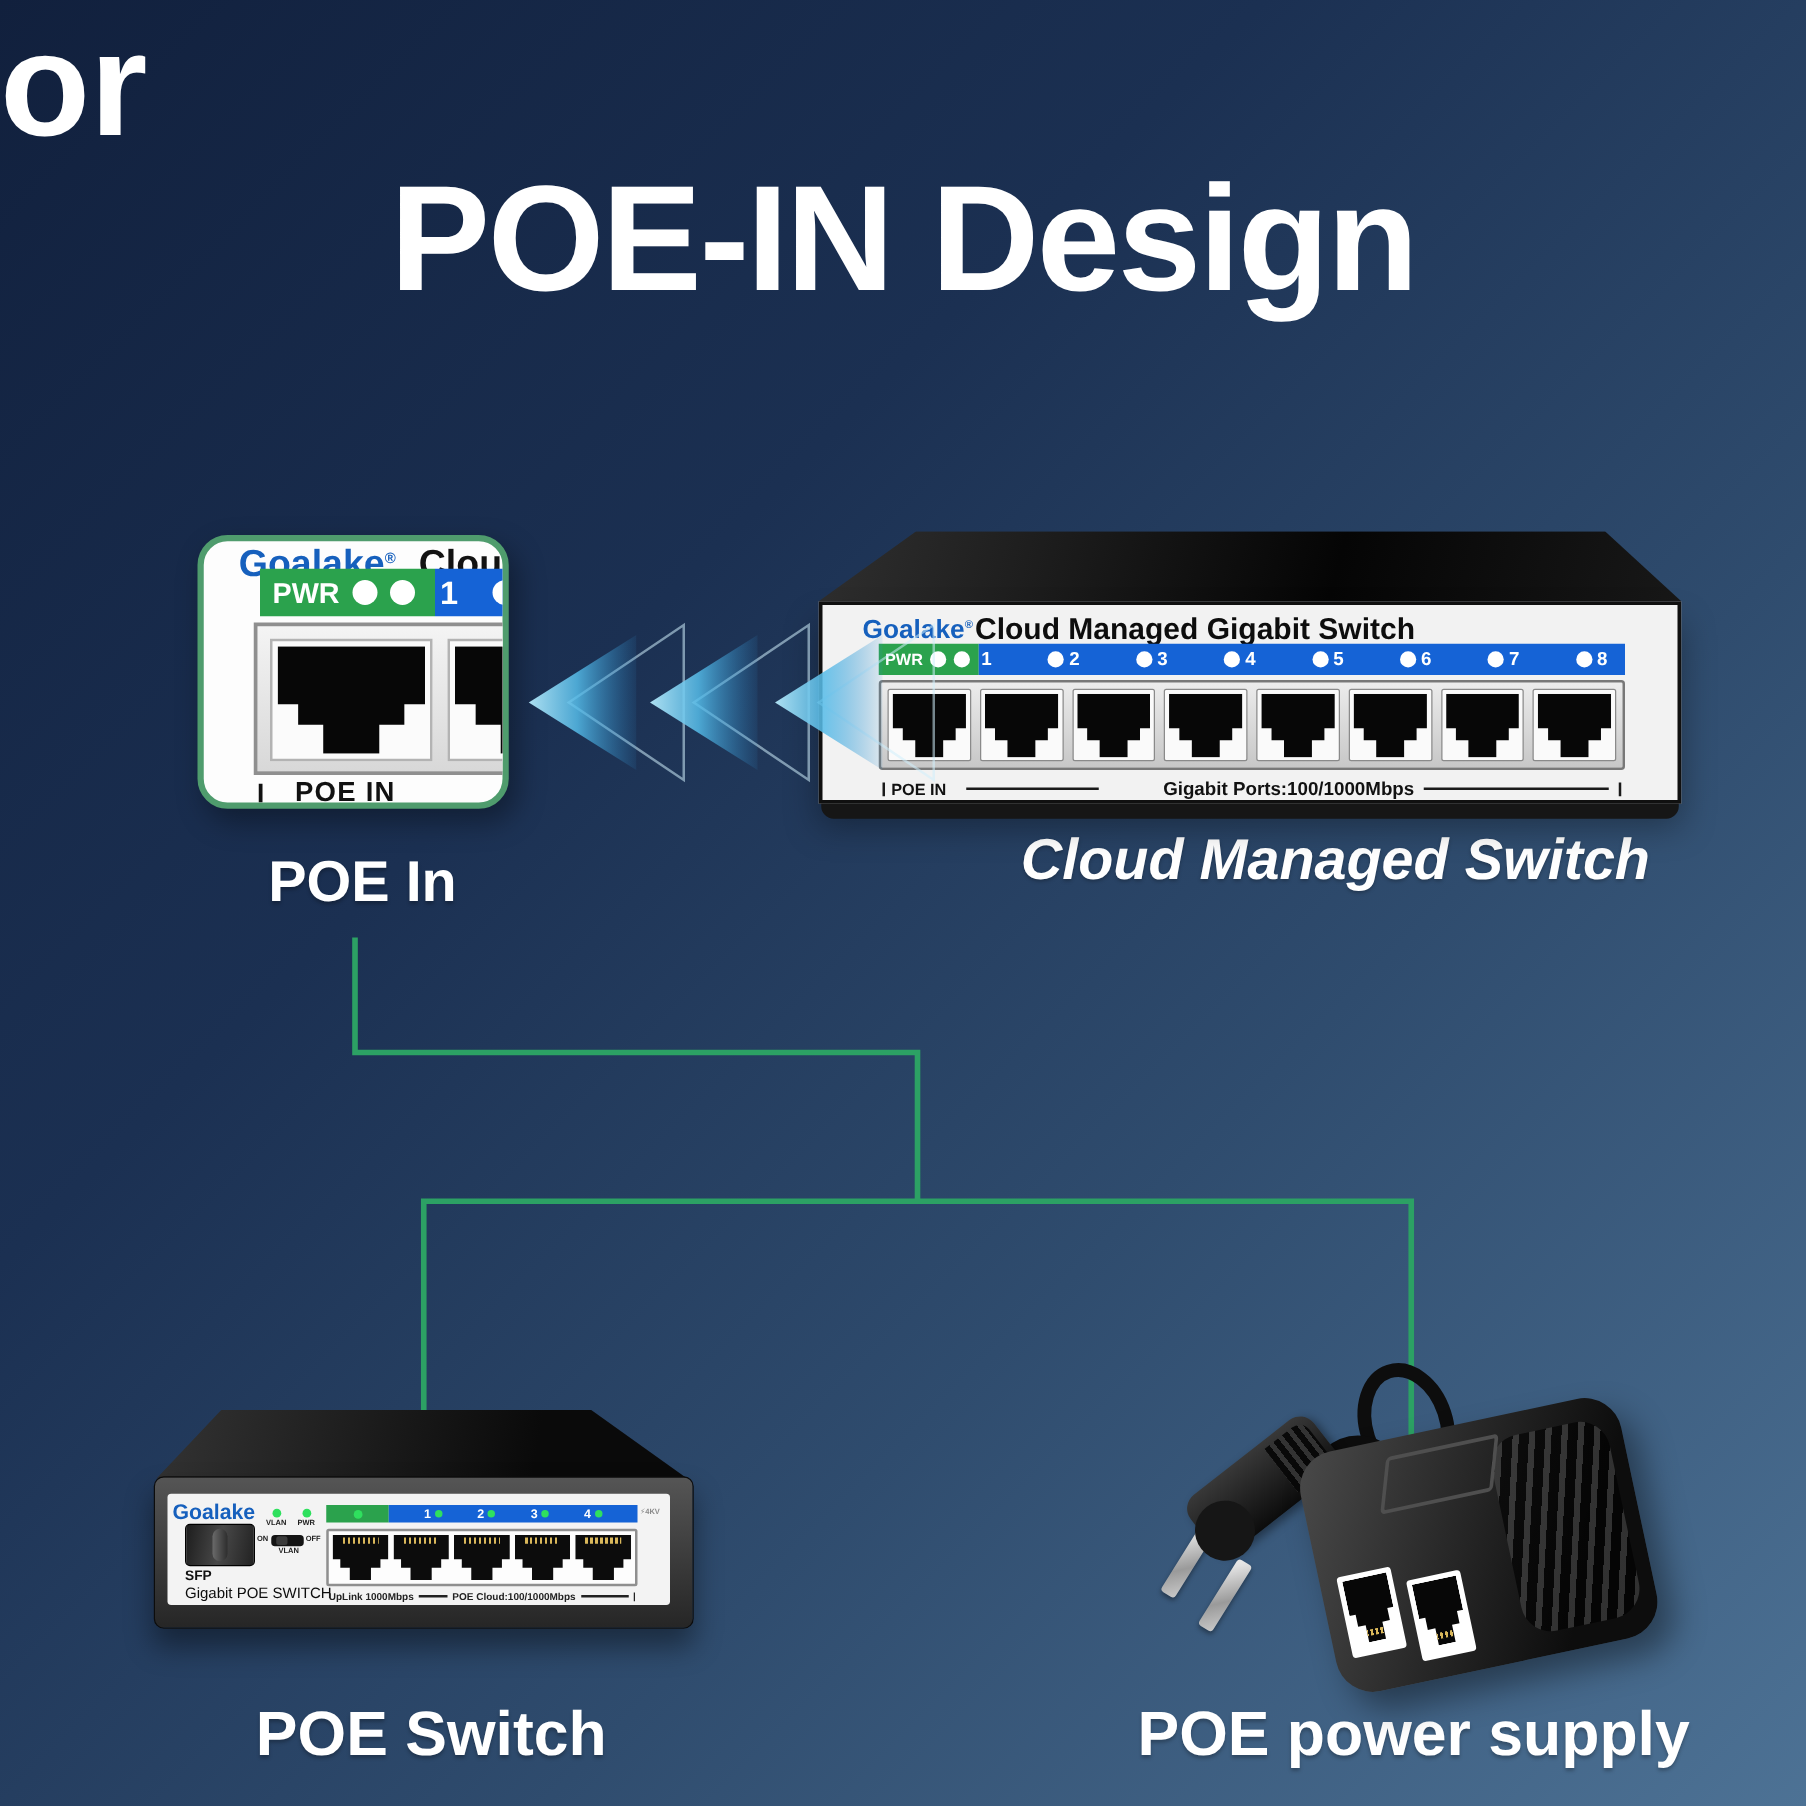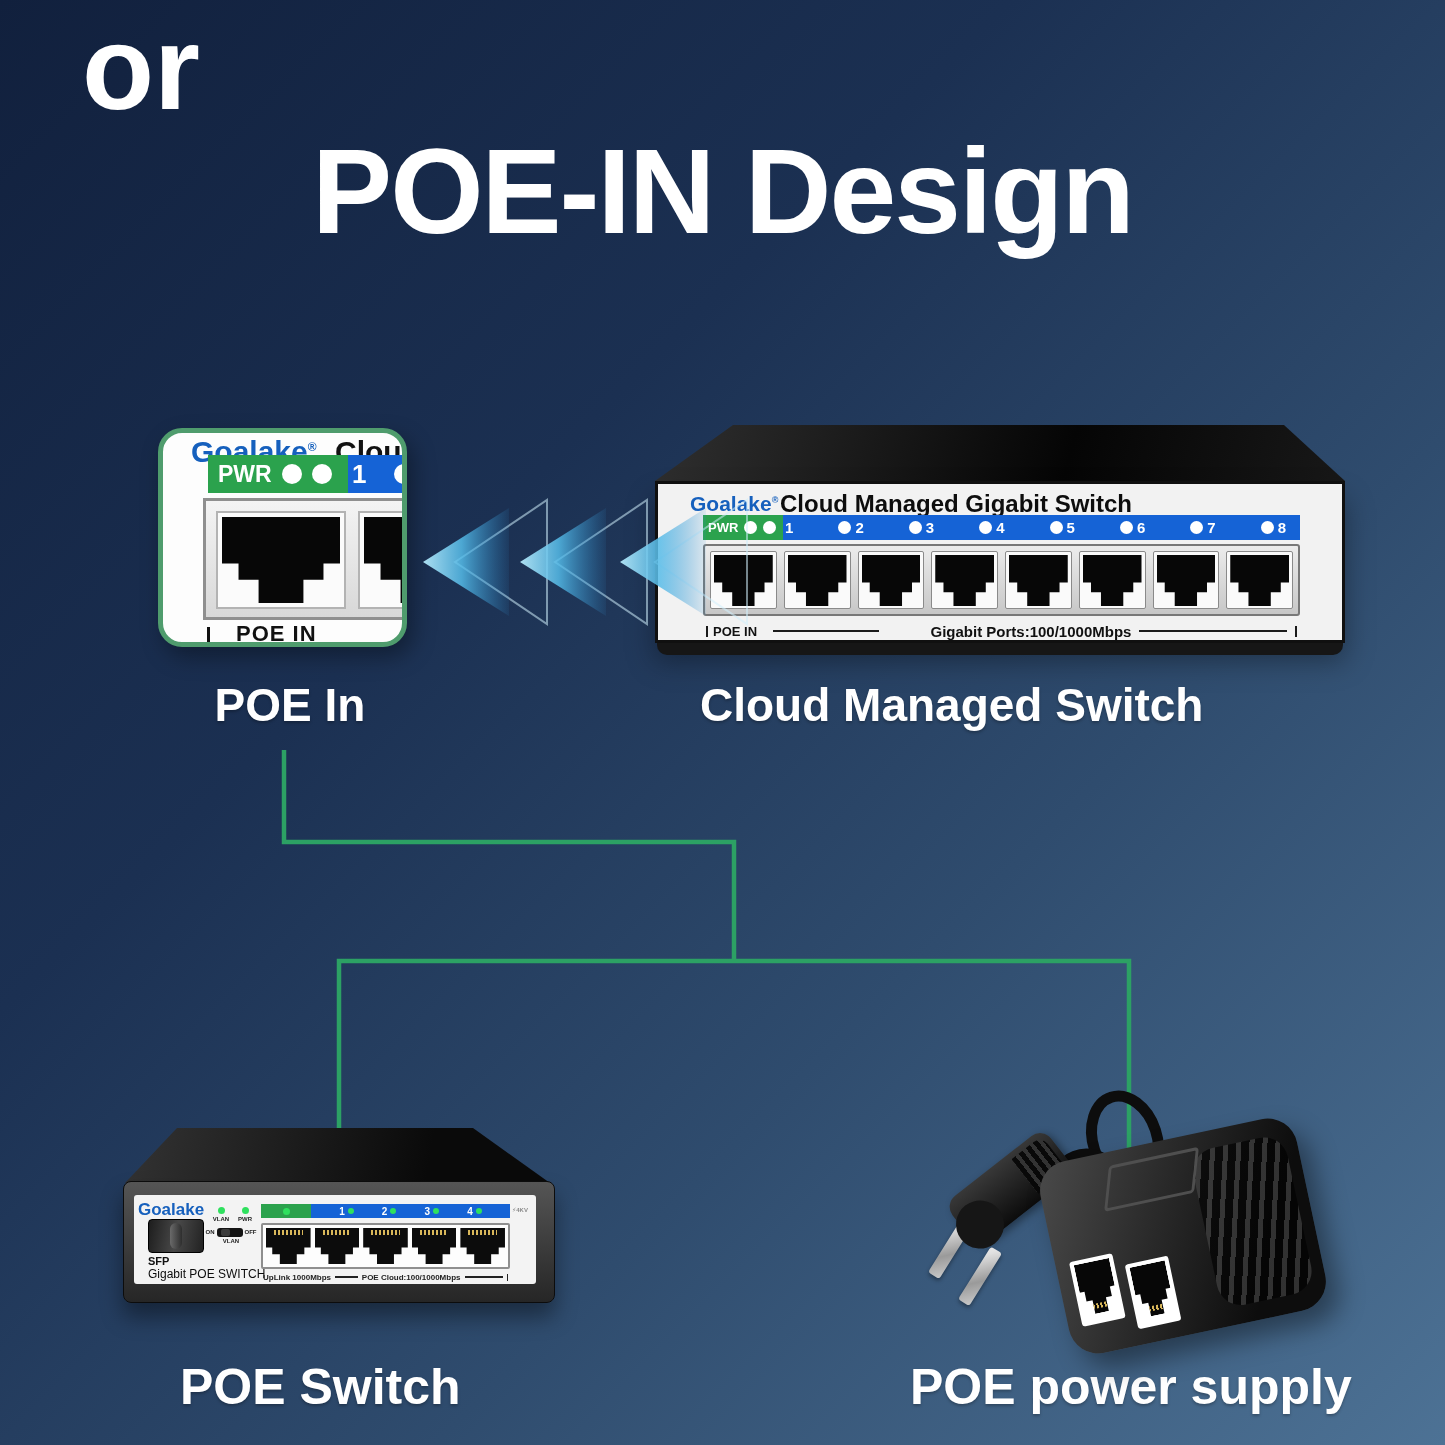--- a/index.html
+++ b/index.html
@@ -7,23 +7,23 @@
   .canvas{position:relative;width:1445px;height:1445px;overflow:hidden;
     background:linear-gradient(135deg,#11203d 0%,#1b3052 35%,#2f4c6e 65%,#4d7295 100%);}
 
   
   .title{position:absolute;top:128px;left:0;width:100%;margin:0;text-align:center;
     font-size:120px;font-weight:bold;letter-spacing:-2px;color:#ffffff;line-height:1.05;}
 
   
   .lbl{position:absolute;color:#fff;font-weight:bold;text-shadow:0 2px 3px rgba(0,0,0,.25);white-space:nowrap;}
   .poein-lbl{left:160px;top:678px;width:260px;text-align:center;font-size:46px;}
-  .cms-lbl{left:700px;top:678px;width:620px;text-align:left;font-size:46px;}
-  .orlbl{left:630px;top:1168px;width:200px;text-align:right;font-size:118px;font-weight:bold;color:#fff;}
-  .posw-lbl{left:180px;top:1358px;width:330px;font-size:50px;}
+  .cms-lbl{left:700px;top:660px;width:620px;text-align:right;font-size:46px;font-style:italic;}
+  .orlbl{left:630px;top:1168px;width:200px;text-align:left;font-size:118px;font-weight:bold;color:#fff;}
+  .posw-lbl{left:180px;top:1358px;width:330px;text-align:center;font-size:50px;}
   .psu-lbl{left:910px;top:1358px;width:430px;text-align:center;font-size:50px;}
 
   
   .connectors{position:absolute;inset:0;z-index:1;pointer-events:none;}
   .arrows{position:absolute;left:415px;top:498px;width:350px;height:134px;z-index:6;overflow:visible;pointer-events:none;}
 
   
   .jack{position:absolute;background:#070707;
     clip-path:polygon(0% 0%,100% 0%,100% 54%,86% 54%,86% 73%,69% 73%,69% 100%,31% 100%,31% 73%,14% 73%,14% 54%,0% 54%);}
 

